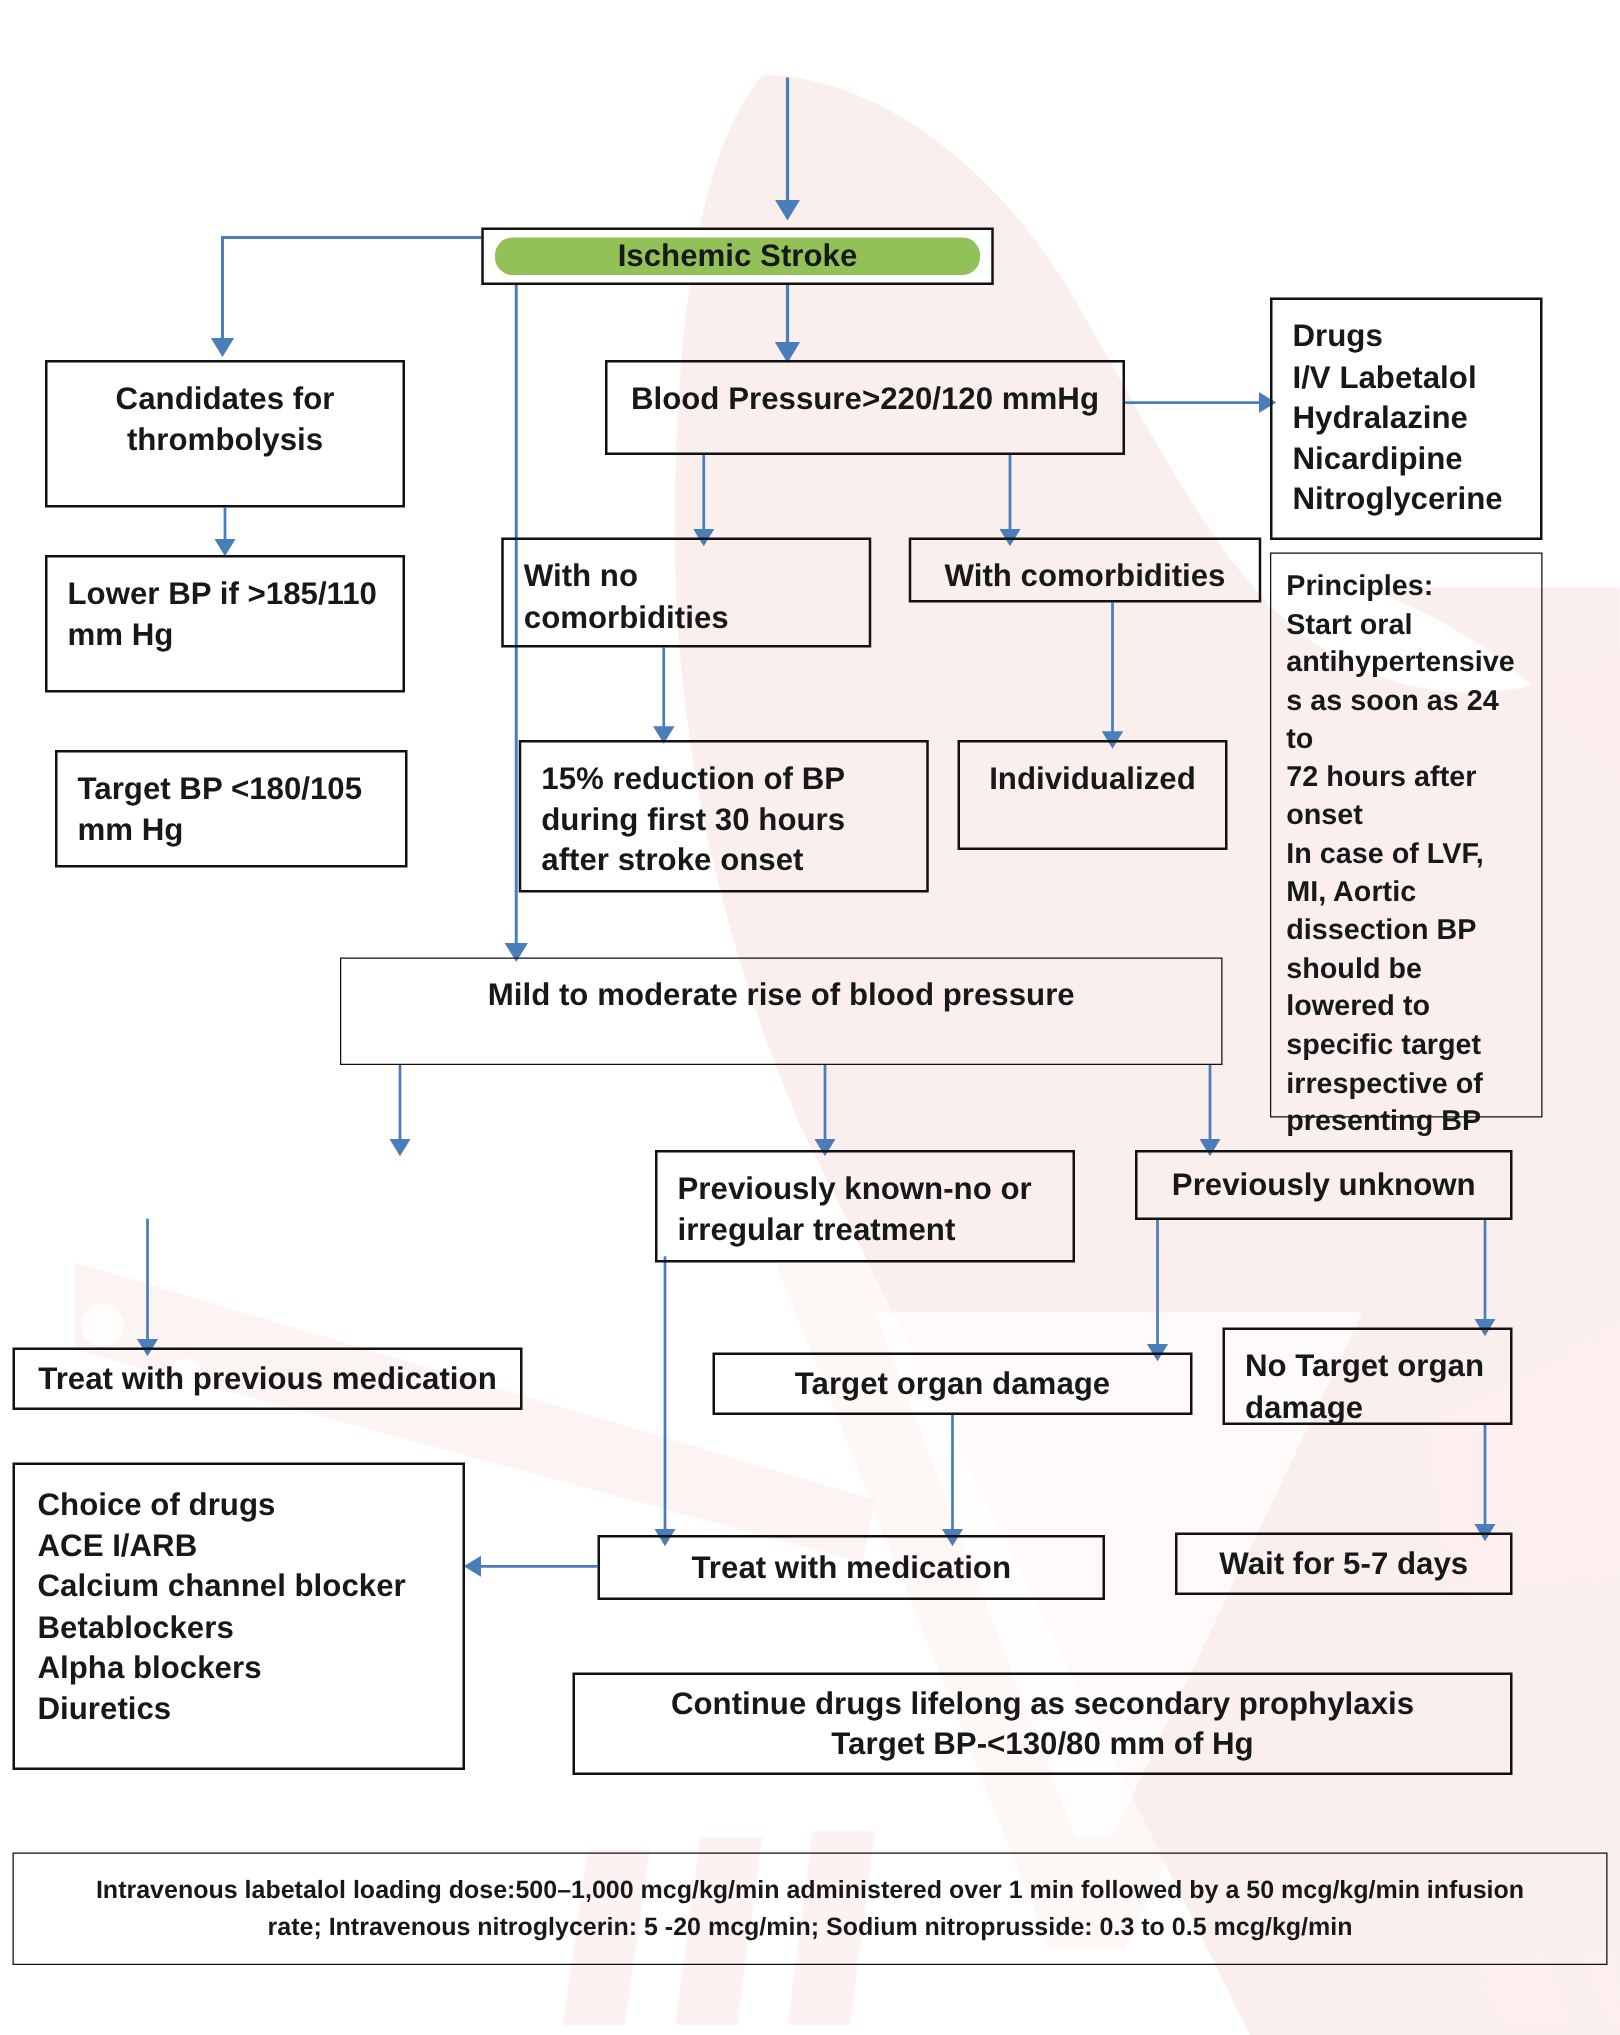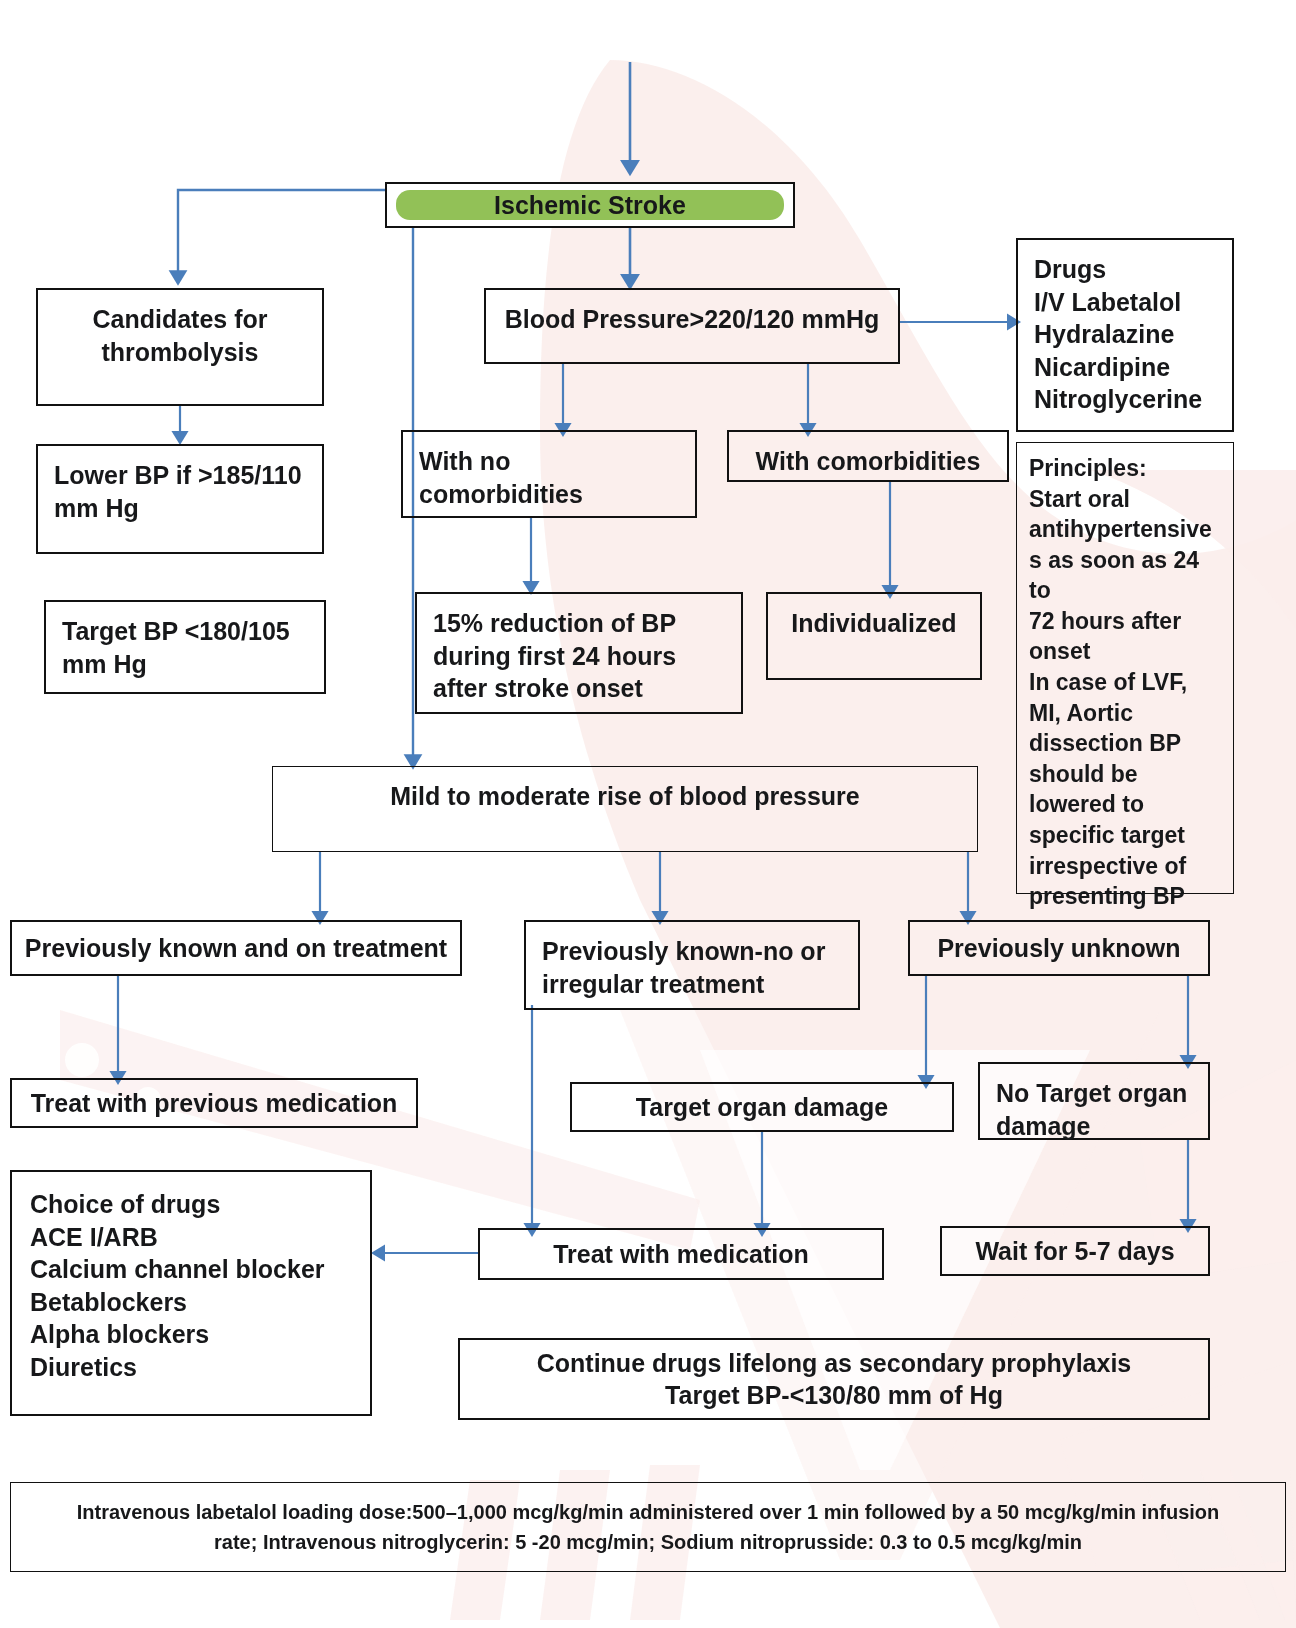--- a/index.html
+++ b/index.html
@@ -183,21 +183,21 @@
   <div class="node c-topleft pad-m fs-25" style="left:401px; top:430px; width:296px; height:88px;">
     <span class="txt">With no comorbidities</span>
   </div>
 
   <div class="node c-topcenter pad-m fs-25" style="left:727px; top:430px; width:282px; height:52px;">
     <span class="txt">With comorbidities</span>
   </div>
 
   <div class="node c-topleft pad-m fs-25" style="left:415px; top:592px; width:328px; height:122px;">
     <span class="txt">15% reduction of BP
-during first 24 hours
+during first 30 hours
 after stroke onset</span>
   </div>
 
   <div class="node c-topcenter pad-m fs-25" style="left:766px; top:592px; width:216px; height:88px;">
     <span class="txt">Individualized</span>
   </div>
 
   <div class="node c-topleft pad-m fs-25" style="left:1016px; top:238px; width:218px; height:194px;">
     <span class="txt">Drugs
 I/V Labetalol
@@ -220,23 +220,20 @@
 lowered to
 specific target
 irrespective of
 presenting BP</span>
   </div>
 
   <div class="node c-topcenter pad-m thinborder fs-25" style="left:272px; top:766px; width:706px; height:86px;">
     <span class="txt">Mild to moderate rise of blood pressure</span>
   </div>
 
-  <div class="node c-center fs-25" style="left:10px; top:920px; width:452px; height:56px;">
-    <span class="txt">Previously known and on treatment</span>
-  </div>
 
   <div class="node c-topleft pad-m fs-25" style="left:524px; top:920px; width:336px; height:90px;">
     <span class="txt">Previously known-no or
 irregular treatment</span>
   </div>
 
   <div class="node c-center fs-25" style="left:908px; top:920px; width:302px; height:56px;">
     <span class="txt">Previously unknown</span>
   </div>
 

